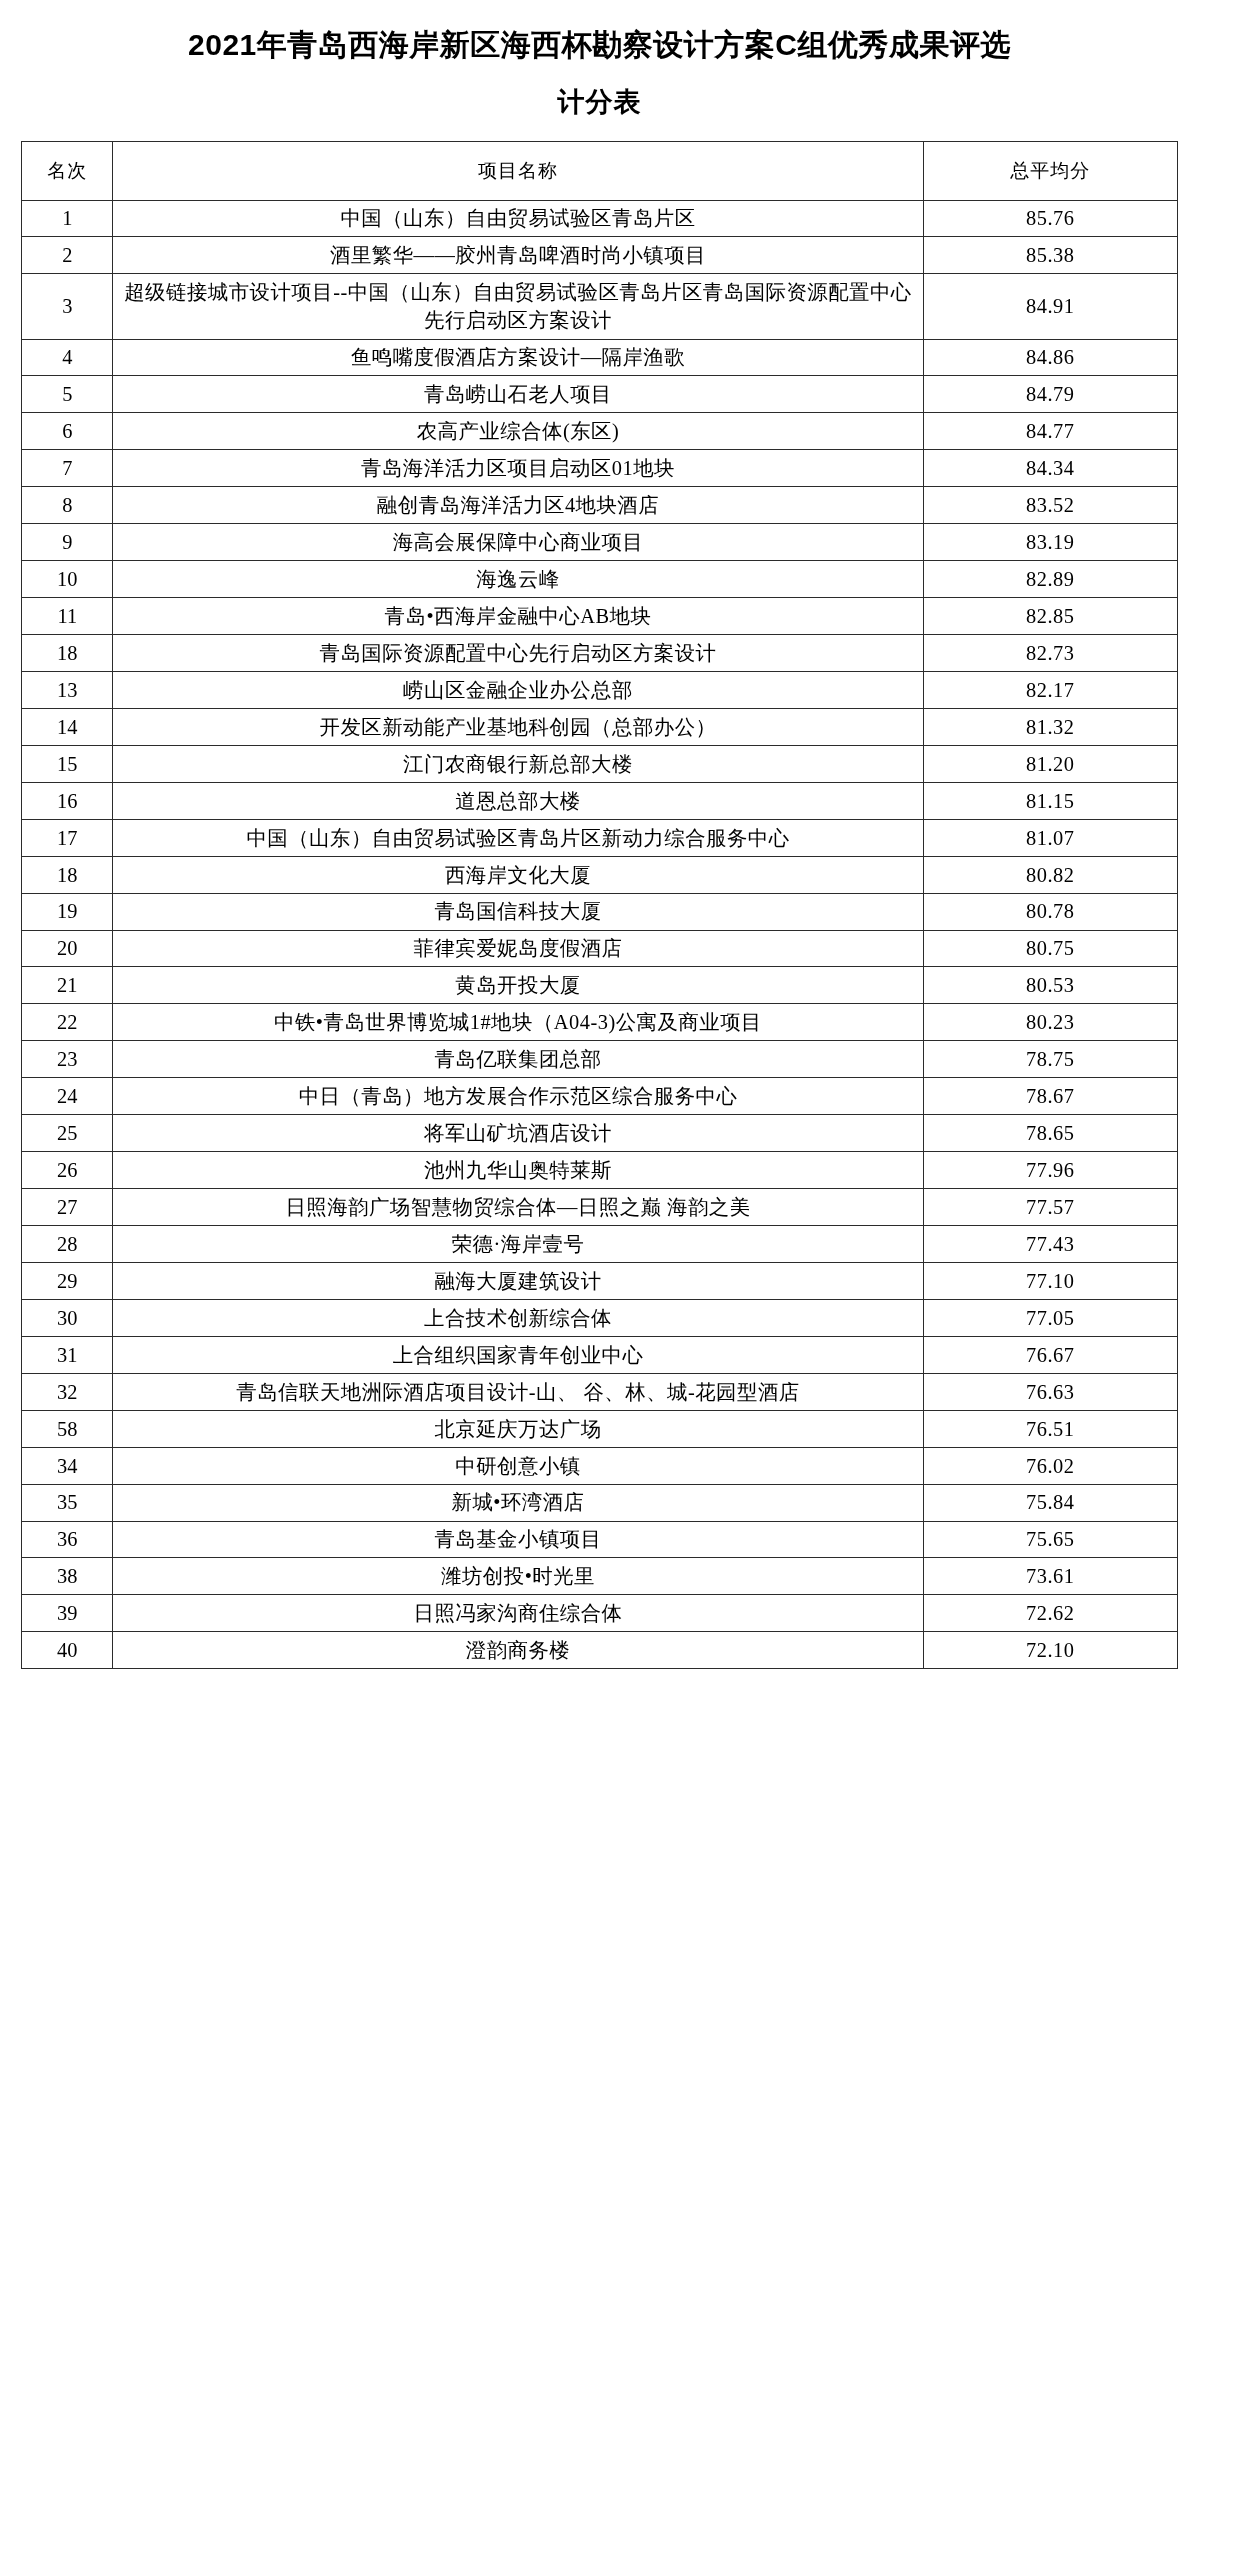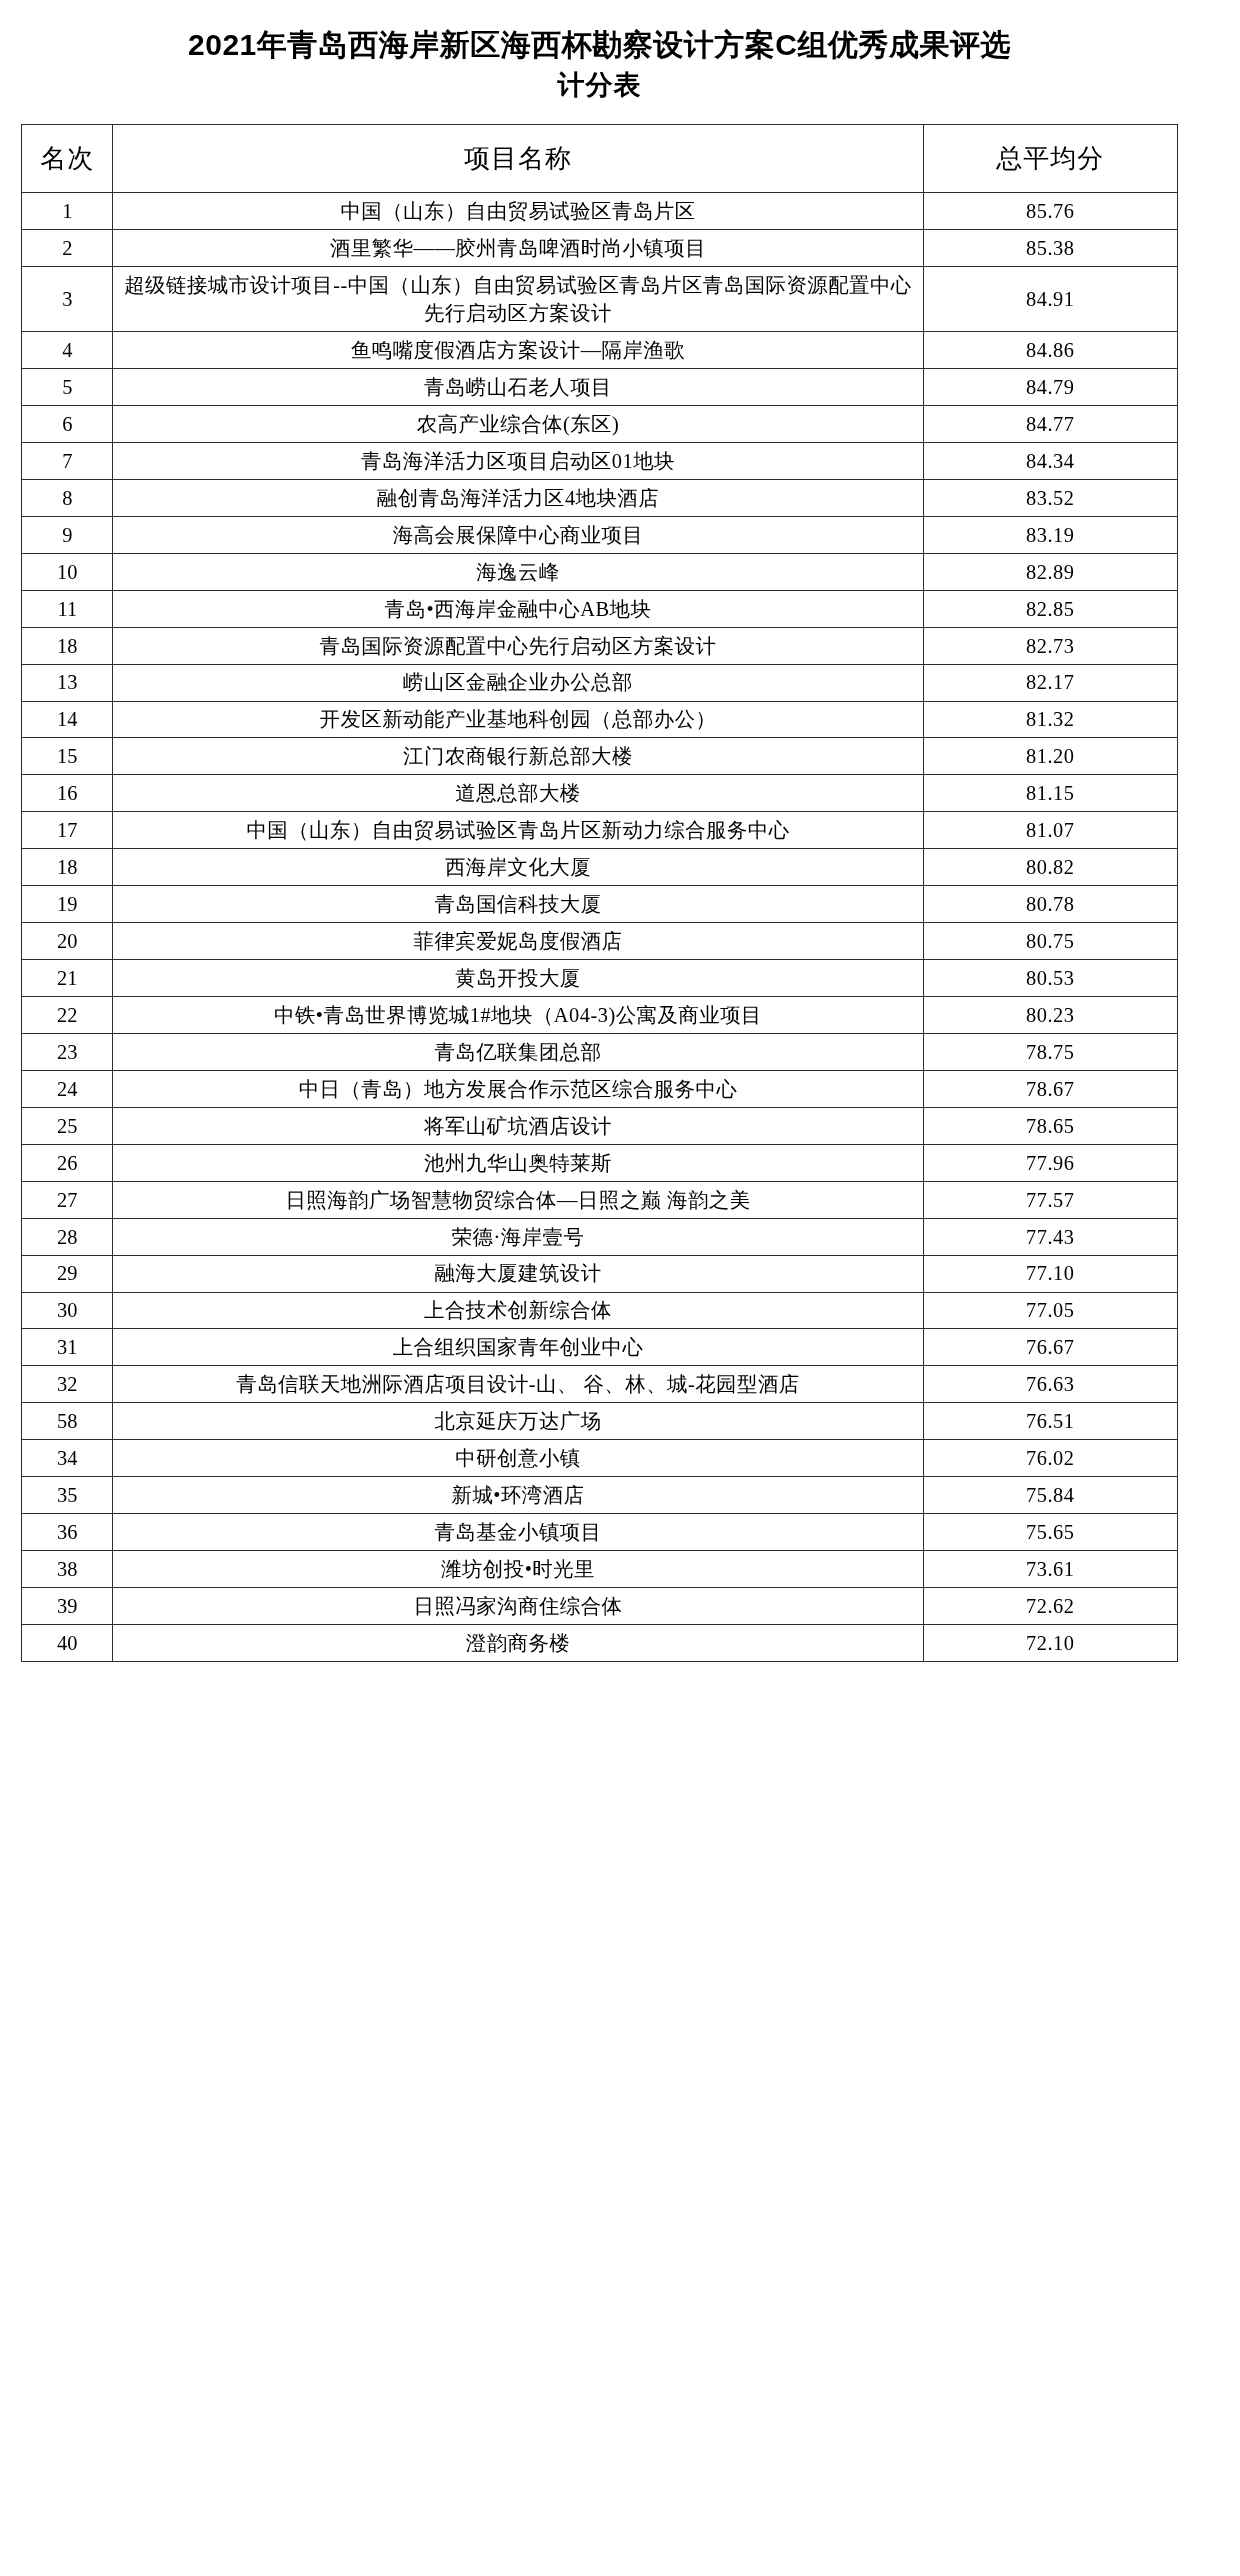--- a/index.html
+++ b/index.html
@@ -27,40 +27,40 @@
     font-size: 30px;
     font-weight: bold;
     line-height: 1.32;
     letter-spacing: 0.5px;
   }
   .sub-title {
     font-family: "Liberation Sans", "DejaVu Sans", sans-serif;
     font-size: 27px;
     font-weight: bold;
     line-height: 1.35;
-    margin-top: 2px;
+    margin-top: 19px;
     letter-spacing: 1px;
   }
   table.score-table {
     width: 100%;
     border-collapse: collapse;
     table-layout: fixed;
     margin-top: 11.6px;
   }
   table.score-table th,
   table.score-table td {
     border: 1px solid #2b2b2b;
     text-align: center;
     vertical-align: middle;
     font-size: 20.4px;
     line-height: 1.38;
     padding: 3.9px 5.8px;
   }
   table.score-table thead th {
-    font-size: 26px;
+    font-size: 19px;
     font-weight: normal;
     padding: 15.5px 5.8px;
     letter-spacing: 1px;
   }
   col.col-rank { width: 91px; }
   col.col-name { width: auto; }
   col.col-score { width: 254px; }
   td.rank-cell {
     font-family: "Liberation Serif", "DejaVu Serif", serif;
     font-size: 20.4px;

